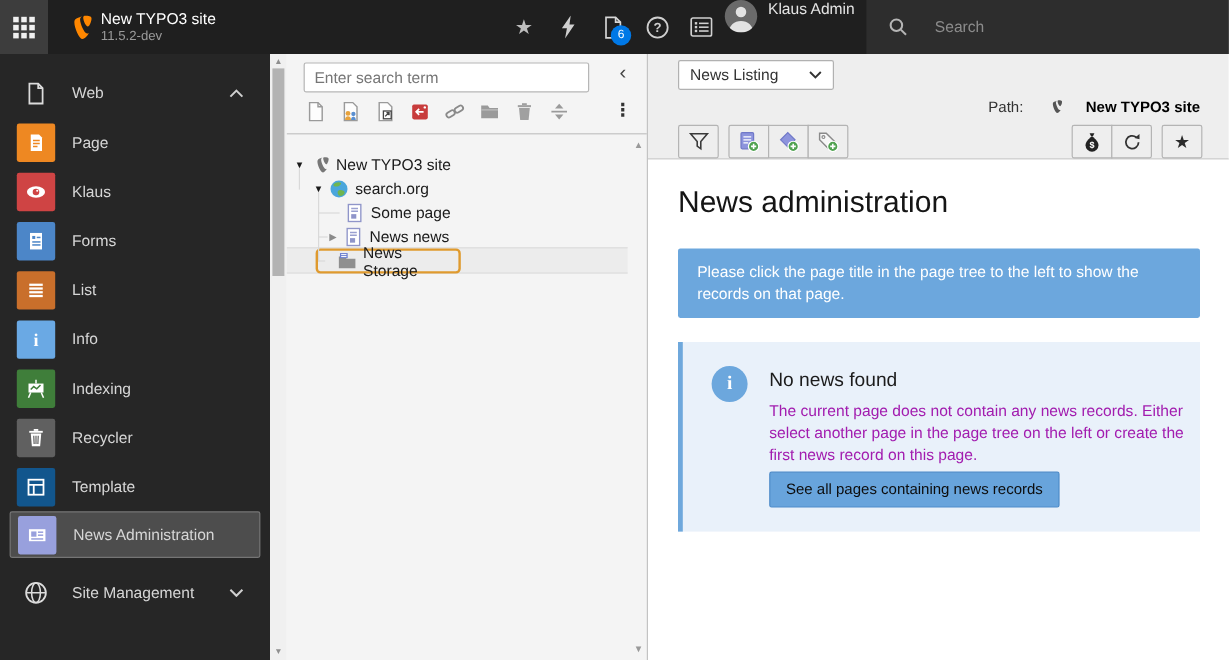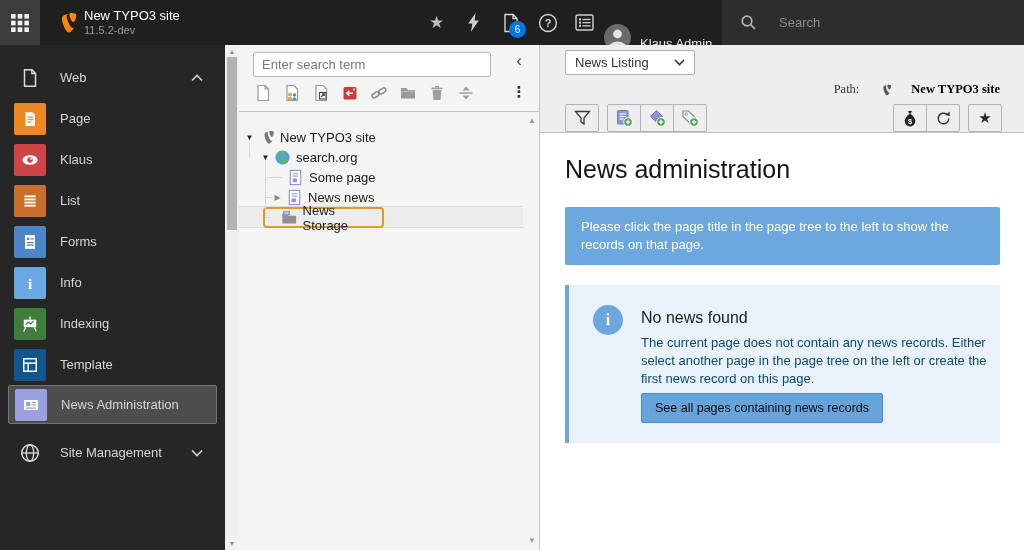--- a/index.html
+++ b/index.html
@@ -15,21 +15,21 @@
   .tb-titles { position:absolute; left:84px; top:8px; line-height:15px; }
   .tb-sitename { font-size:13px; color:#ffffff; }
   .tb-version { font-size:11px; color:#9a9a9a; }
   .tb-icons { position:absolute; left:418px; top:0; height:45px; display:flex; }
   .tb-icon { width:37px; height:45px; display:flex; align-items:center; justify-content:center;
              color:#c9c9c9; position:relative; cursor:pointer; }
   .tb-star { font-size:17px; color:#bdbdbd; }
   .tb-badge { position:absolute; left:17px; top:21px; min-width:17px; height:17px; border-radius:9px;
               background:#0078e6; color:#fff; font-size:10px; display:flex; align-items:center;
               justify-content:center; padding:0 3px; }
-  .tb-user { position:absolute; left:604px; top:0; height:51px; display:flex; align-items:flex-end; gap:9px; cursor:pointer;text-decoration:underline; }
+  .tb-user { position:absolute; left:604px; top:0; height:51px; display:flex; align-items:flex-start; gap:9px; cursor:pointer; }
   .avatar { width:27px; height:27px; border-radius:50%; background:#6a6a6a; overflow:hidden; }
   .tb-username { font-size:13px; color:#e4e4e4; }
   .tb-search { position:absolute; left:722px; top:0; width:302px; height:45px; background:#2d2d2d;
                display:flex; align-items:center; gap:22px; padding-left:18px; }
   .tb-search input { background:transparent; border:0; outline:none; color:#cccccc; font-size:13px; width:200px;
                      font-family:"Liberation Sans","DejaVu Sans",sans-serif; }
   .tb-search input::placeholder { color:#8c8c8c; }
 
   
   .sidebar { position:absolute; left:0; top:45px; width:225px; height:505px; background:#262626;
@@ -79,21 +79,21 @@
   .tree-scroll-up { position:absolute; right:3px; top:4px; font-size:8px; color:#999; cursor:pointer; }
   .tree-scroll-dn { position:absolute; right:3px; bottom:4px; font-size:8px; color:#999; cursor:pointer; }
 
   
   .main { position:absolute; left:540px; top:45px; width:484px; height:505px; background:#fff; }
   .docheader { position:relative; width:484px; height:88px; background:#eee; border-bottom:1px solid #c3c3c3; }
   .mod-select { position:absolute; left:25px; top:5px; width:130px; height:25px; background:#fff;
                 border:1px solid #b1b1b1; border-radius:2px; display:flex; align-items:center;
                 font-size:13px; color:#333; padding:0 9px; cursor:pointer; justify-content:space-between; }
   .path { position:absolute; right:24px; top:37px; display:flex; align-items:center; gap:19px;
-          font-size:12.5px; color:#333;font-family:Liberation Serif, serif; }
+          font-size:12.5px; color:#333; }
   .path b { color:#000; }
   .btnrow-left { position:absolute; left:25px; top:59px; display:flex; gap:8px; }
   .btnrow-right { position:absolute; right:22px; top:59px; display:flex; gap:8px; }
   .dgroup { display:flex; }
   .dbtn { height:28px; width:34px; border:1px solid #b4b4b4; border-radius:2px; background:#eee;
           display:flex; align-items:center; justify-content:center; cursor:pointer; padding:0; }
   .dgroup .dbtn { border-radius:0; }
   .dgroup .dbtn + .dbtn { margin-left:-1px; }
   .dgroup .dbtn:first-child { border-radius:2px 0 0 2px; }
   .dgroup .dbtn:last-child { border-radius:0 2px 2px 0; }
@@ -102,21 +102,21 @@
   .modbody { position:relative; width:484px; height:417px; background:#fff; }
   .h1 { position:absolute; left:25px; top:22px; font-size:25px; font-weight:400; color:#151515; }
   .notice { position:absolute; left:25px; top:74px; width:435px; background:#6ca7dd; border-radius:2px;
             color:#fff; font-size:13px; line-height:18px; padding:11px 16px; }
   .callout { position:absolute; left:25px; top:152px; width:435px; height:158px; background:#e9f1fa;
              border-left:4px solid #6fa8dc; }
   .co-icon { position:absolute; left:24px; top:20px; width:30px; height:30px; border-radius:50%;
              background:#6ca7dd; color:#fff; display:flex; align-items:center; justify-content:center;
              font-size:16px; font-weight:bold; font-family:"Liberation Serif",serif; }
   .co-title { position:absolute; left:72px; top:24px; font-size:16px; color:#1c1c1c; }
-  .co-body { position:absolute; left:72px; top:49px; width:348px; font-size:13px; line-height:18px; color:#0c4a6e; }
+  .co-body { position:absolute; left:72px; top:49px; width:348px; font-size:13px; line-height:18px; color:#a21caf; }
   .co-btn { position:absolute; left:72px; top:108px; background:#68a4dc; border:1px solid #4e8cc9;
             border-radius:2px; font-size:12.5px; color:#0d0d0d; padding:7px 13px; cursor:pointer;
             font-family:"Liberation Sans","DejaVu Sans",sans-serif; }
 </style>
 </head>
 <body>
 
 <div class="stage">
 
   <header class="topbar">
@@ -236,49 +236,49 @@
         <svg width="22" height="22" viewBox="0 0 32 32">
           <ellipse cx="16" cy="16" rx="11" ry="7" fill="#fff"></ellipse>
           <circle cx="16" cy="16" r="4" fill="#cf4444"></circle>
             <circle cx="17.5" cy="14.5" r="1.3" fill="#fff"></circle>
         </svg>
       </span>
       <span>Klaus</span>
     </div>
 
     <div class="mrow">
+      <span class="micon" style="background:#4c86c8">
+        <svg width="20" height="20" viewBox="0 0 32 32">
+          <rect x="8" y="5" width="16" height="22" fill="#fff"></rect>
+          <g fill="#4c86c8">
+              <rect x="11" y="9" width="4" height="4"></rect>
+              <rect x="17" y="10" width="5" height="2"></rect>
+          <rect x="11" y="16" width="11" height="2"></rect>
+              <rect x="11" y="20" width="11" height="2"></rect>
+            </g>
+        </svg>
+      </span>
+      <span>Forms</span>
+    </div>
+
+    <div class="mrow">
       <span class="micon" style="background:#c96f2b">
         <svg width="20" height="20" viewBox="0 0 32 32">
             <g fill="#fff">
           <rect x="7" y="7" width="18" height="3"></rect>
               <rect x="7" y="12" width="18" height="3"></rect>
           <rect x="7" y="17" width="18" height="3"></rect>
               <rect x="7" y="22" width="18" height="3"></rect>
         </g>
           </svg>
       </span>
       <span>List</span>
     </div>
 
     <div class="mrow">
-      <span class="micon" style="background:#4c86c8">
-        <svg width="20" height="20" viewBox="0 0 32 32">
-          <rect x="8" y="5" width="16" height="22" fill="#fff"></rect>
-          <g fill="#4c86c8">
-              <rect x="11" y="9" width="4" height="4"></rect>
-              <rect x="17" y="10" width="5" height="2"></rect>
-          <rect x="11" y="16" width="11" height="2"></rect>
-              <rect x="11" y="20" width="11" height="2"></rect>
-            </g>
-        </svg>
-      </span>
-      <span>Forms</span>
-    </div>
-
-    <div class="mrow">
       <span class="micon" style="background:#6aa9e4">
         <svg width="20" height="20" viewBox="0 0 32 32">
           <text x="16" y="25" text-anchor="middle" font-size="24" font-weight="bold" fill="#fff" font-family="Liberation Serif, serif">i</text>
         </svg>
       </span>
       <span>Info</span>
     </div>
 
     <div class="mrow">
       <span class="micon" style="background:#3f7e3a">
@@ -288,20 +288,37 @@
           <g stroke="#fff" stroke-width="2">
               <line x1="16" y1="4" x2="16" y2="9"></line>
               <line x1="9" y1="21" x2="6" y2="28"></line>
               <line x1="23" y1="21" x2="26" y2="28"></line>
             </g>
         </svg>
       </span>
       <span>Indexing</span>
     </div>
 
+    <div class="mrow">
+      <span class="micon" style="background:#606060">
+        <svg width="20" height="20" viewBox="0 0 32 32">
+            <g fill="#fff">
+          <path d="M9 10 h14 l-1.5 17 h-11 z"></path>
+              <rect x="7" y="6.5" width="18" height="2.5"></rect>
+          <rect x="13" y="4" width="6" height="2.5"></rect>
+        </g>
+        <g stroke="#606060" stroke-width="1.6">
+              <line x1="13" y1="13" x2="13.5" y2="24"></line>
+              <line x1="16" y1="13" x2="16" y2="24"></line>
+              <line x1="19" y1="13" x2="18.5" y2="24"></line>
+            </g>
+        </svg>
+      </span>
+      <span>Recycler</span>
+    </div>
 
     <div class="mrow">
       <span class="micon" style="background:#12568d">
         <svg width="20" height="20" viewBox="0 0 32 32">
           <rect x="6" y="6" width="20" height="20" fill="none" stroke="#fff" stroke-width="2.4"></rect>
           <line x1="6" y1="13" x2="26" y2="13" stroke="#fff" stroke-width="2.4"></line>
           <line x1="13" y1="13" x2="13" y2="26" stroke="#fff" stroke-width="2.4"></line>
         </svg>
       </span>
       <span>Template</span>

